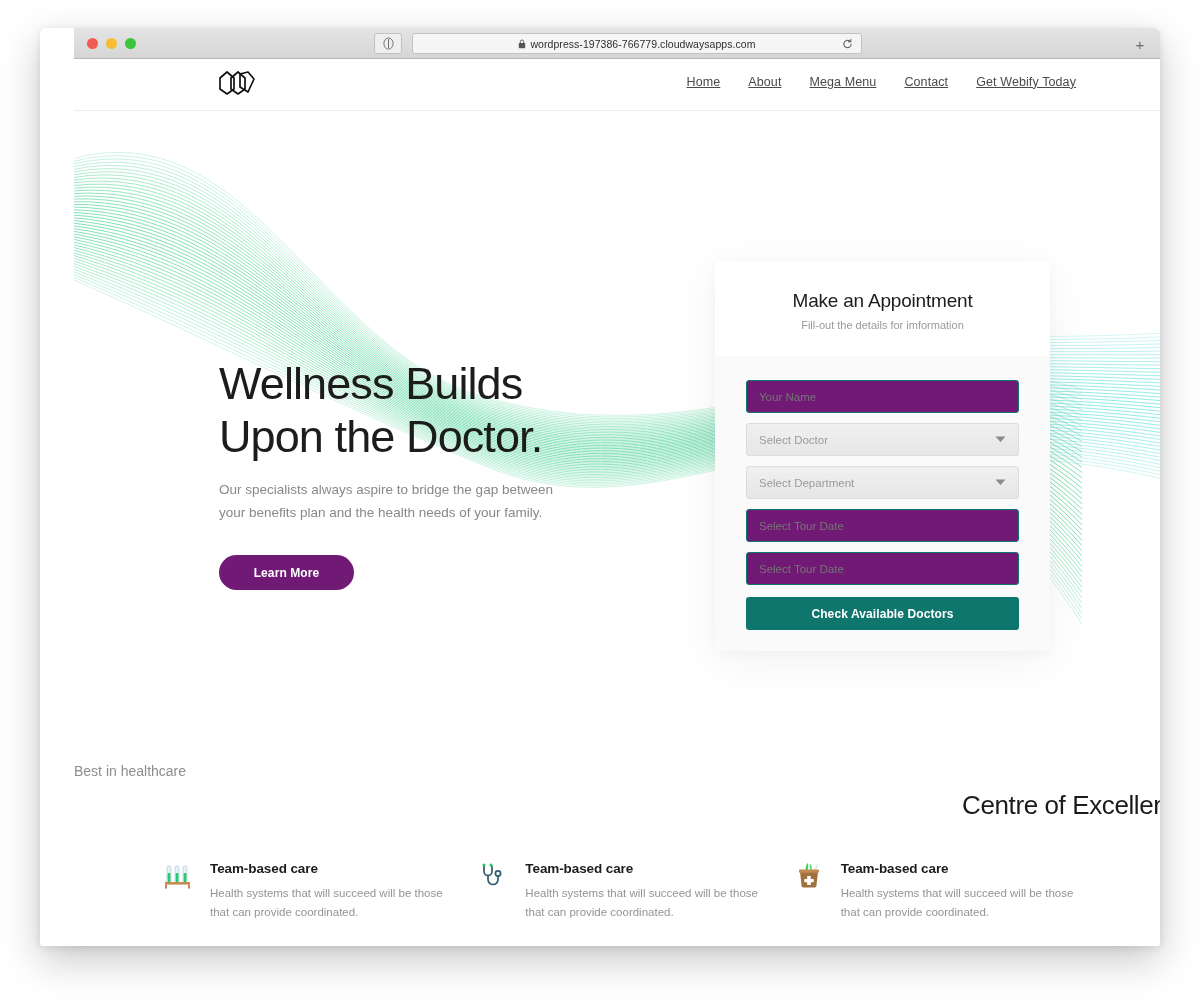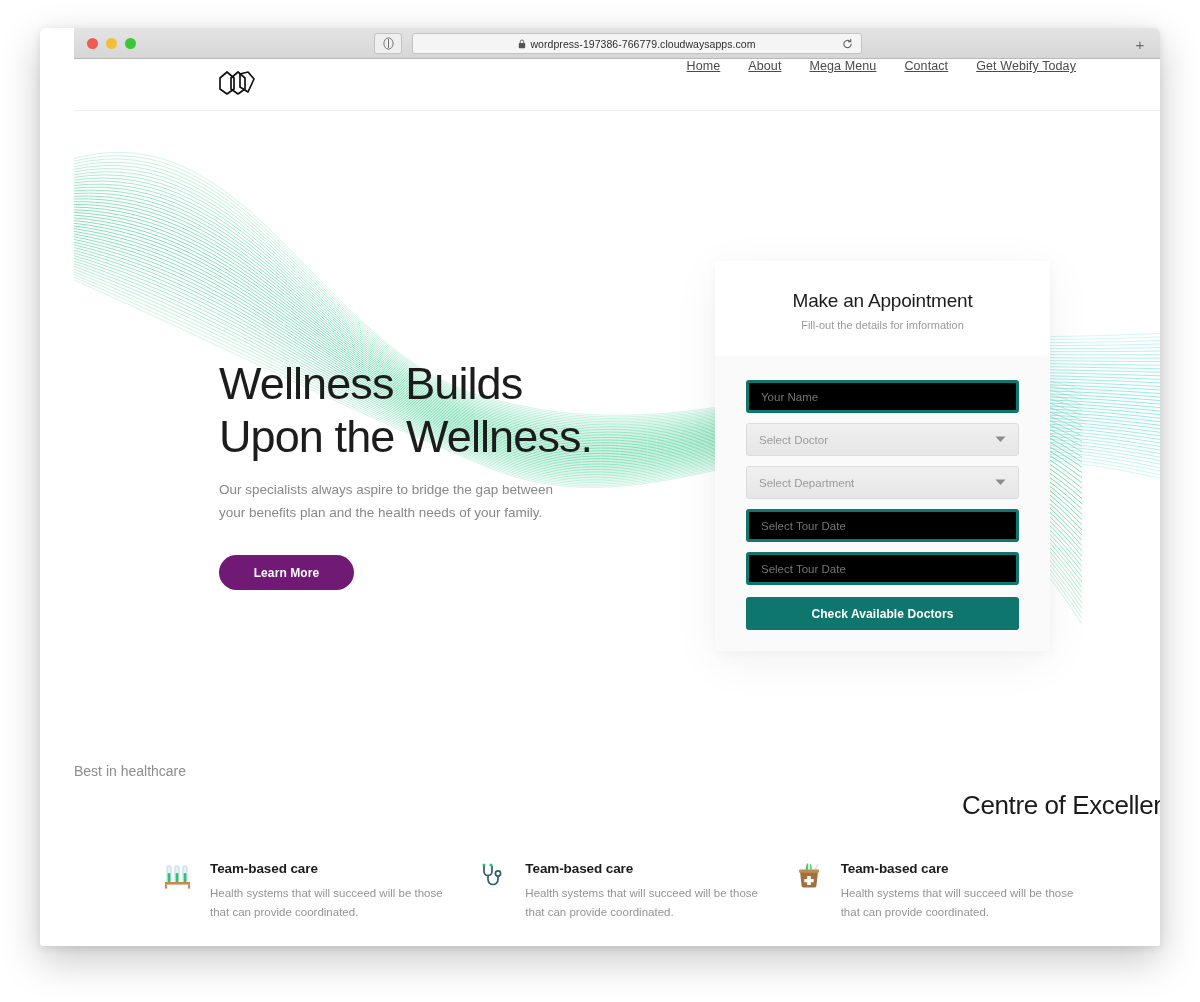--- a/index.html
+++ b/index.html
@@ -87,21 +87,21 @@
     height: 52px;
     display: flex; align-items: center;
     border-bottom: 1px solid #ececec;
     background: #fff;
     z-index: 20;
   }
   .logo { position: absolute; left: 143px; top: 8px; }
   .nav {
     position: absolute; right: 118px; top: 0;
     height: 45px;
-    display: flex; gap: 28px;
+    display: flex; align-items: center; gap: 28px;
   }
   .nav-item {
     font-size: 12.5px;
     color: #4a4a4a;
     white-space: nowrap;
     letter-spacing: 0.1px;
   }
 
   
   .hero { position: relative; height: 578px; }
@@ -169,23 +169,23 @@
   }
   .appt-subtitle {
     margin-top: 7px;
     font-size: 11px;
     color: #9a9a9a;
   }
   .appt-body { padding: 24px 31px 0; }
   .field {
     width: 100%; height: 33px;
     margin-bottom: 10px;
-    border: 3px solid #0f766e;
+    border: 1px solid #0f766e;
     border-radius: 3px;
-    background: #000000;
+    background: #701a75;
     font-family: "Liberation Sans", sans-serif;
     font-size: 11.5px;
     color: #b6b6b6;
     padding: 0 12px;
     outline: none;
     display: flex; align-items: center;
   }
   .field.select {
     background: linear-gradient(180deg,#f0f0f0 0%,#e6e6e6 100%);
     border: 1px solid #dcdcdc;
@@ -405,21 +405,21 @@
             <path d="M30,125.85365853658537 C150,113.95121951219512 280,149.02439024390245 420,189.26829268292684" opacity="0.46"></path>
             <path d="M30,128.90243902439022 C150,116.6341463414634 280,152.6829268292683 420,194.5121951219512" opacity="0.43"></path>
             <path d="M30,131.9512195121951 C150,119.3170731707317 280,156.34146341463415 420,199.7560975609756" opacity="0.39"></path>
             <path d="M30,135 C150,122 280,160 420,205" opacity="0.35"></path>
           </g>
       </svg>
 
       <div class="hero-copy">
         <h1 class="hero-title">
           <span>Wellness Builds</span><br>
-          <span>Upon the Wellness.</span>
+          <span>Upon the Doctor.</span>
         </h1>
         <p class="hero-sub">Our specialists always aspire to bridge the gap between your benefits plan and the health needs of your family.</p>
         <button class="learn-btn">Learn More</button>
       </div>
 
       <div class="appt-card">
         <div class="appt-head">
           <div class="appt-title">Make an Appointment</div>
           <div class="appt-subtitle">Fill-out the details for imformation</div>
         </div>

